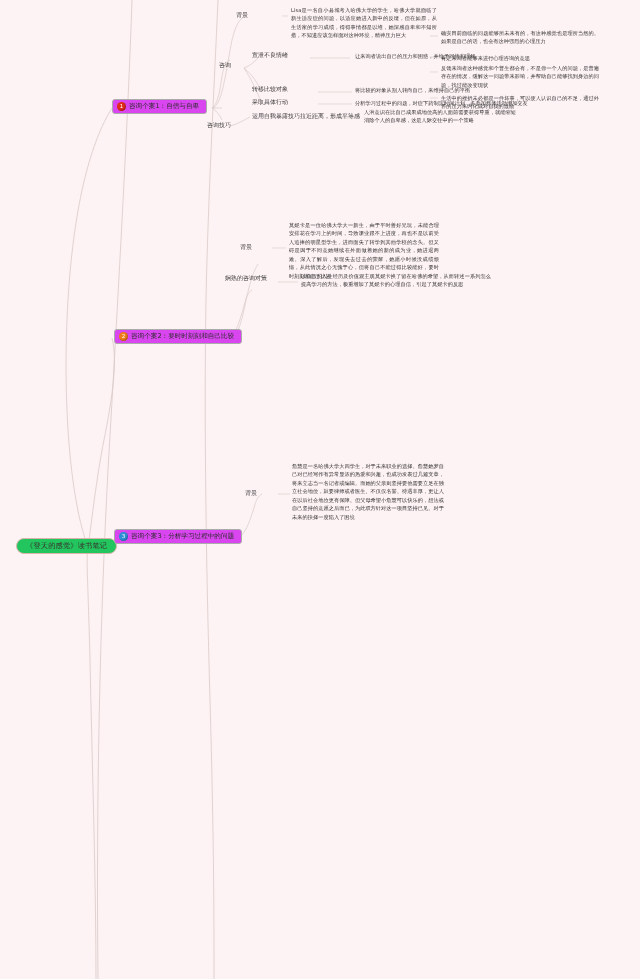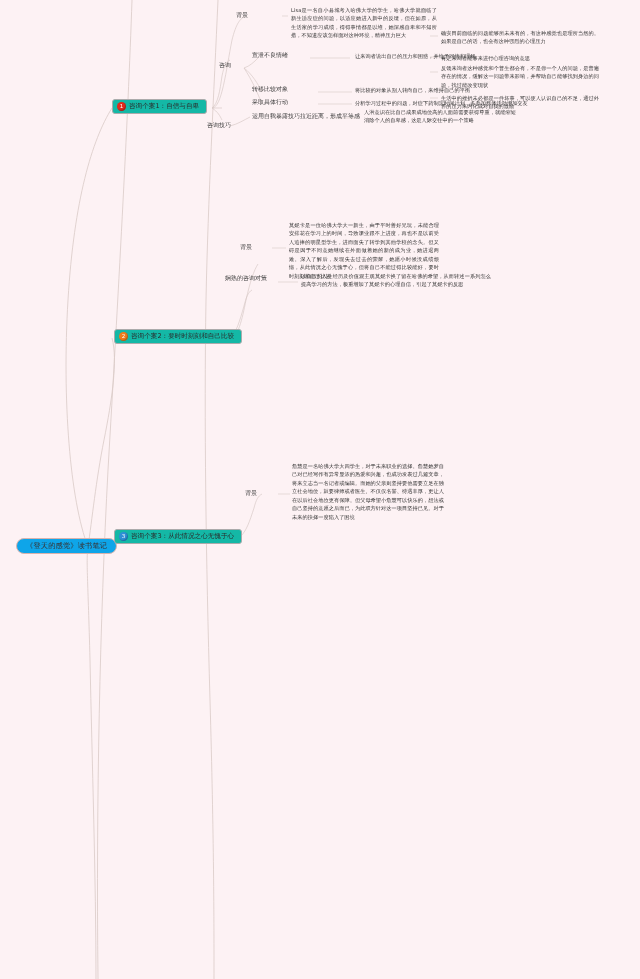--- a/index.html
+++ b/index.html
@@ -10,35 +10,35 @@
     font-family:"DejaVu Sans","Liberation Sans",sans-serif;
     overflow:hidden;
     position:relative;
   }
   #canvas{position:absolute;inset:0;width:640px;height:979px;}
   svg.links{position:absolute;left:0;top:0;width:640px;height:979px;pointer-events:none;}
 
   
   .root-node{
     position:absolute;
-    background:#0ea5e9;
+    background:#22c55e;
     border:1px solid #d9b3ac;
     border-radius:9px;
     padding:3px 9px;
     font-size:7.2px;
     color:#3a2e2c;
     letter-spacing:.2px;
     white-space:nowrap;
     line-height:1.1;
   }
 
   
   .branch-node{
     position:absolute;
-    background:#14b8a6;
+    background:#d946ef;
     border:1px solid #ababab;
     border-radius:3px;
     padding:2px 7px 2px 4px;
     font-size:6.6px;
     color:#2b2b2b;
     white-space:nowrap;
     display:flex;
     align-items:center;
     gap:3px;
     line-height:1.1;
@@ -160,19 +160,19 @@
   </div>
 
   <div class="sub-label" style="left:240px;top:244px;">背景</div>
   <div class="leaf-text" style="left:289px;top:221px;width:150px;">莫妮卡是一位哈佛大学大一新生，由于平时善好兄玩，未能合理安排花在学习上的时间，导致课业跟不上进度，再也不是以前受人追捧的明星型学生，进而面失了转学到其他学校的念头。但又碍是因于不同意她继续在外面做着她的新的成为业，她进退两难。深入了解后，发现失去过去的荣耀，她愿小时候没成绩烦恼，从此情况之心无愧于心，但将自己不能过得比较能好，要时时刻刻和自己比较</div>
 
   <div class="sub-label" style="left:225px;top:275px;">娴熟的咨询对策</div>
   <div class="leaf-text" style="left:301px;top:272px;width:190px;">以自己的人生经历及价值观主观莫妮卡换了留在哈佛的希望，从而转述一系列怎么提高学习的方法，极重增加了莫妮卡的心理自信，引起了莫妮卡的反思</div>
 
   <div class="branch-node" style="left:114px;top:529px;">
     <span class="badge badge-3">3</span>
-    <span>咨询个案3：从此情况之心无愧于心</span>
+    <span>咨询个案3：分析学习过程中的问题</span>
   </div>
 
   <div class="sub-label" style="left:245px;top:490px;">背景</div>
   <div class="leaf-text" style="left:292px;top:462px;width:152px;">詹慧是一名哈佛大学大四学生，对于未来职业的选择。詹慧她梦自己对已经写作有异常显浓的热爱和兴趣，也成功发表过几篇文章，将来立志当一名记者或编辑。而她的父亲则坚持要他需要立足在独立社会地位，鼓要律师或者医生、不仅仅名誉、待遇丰厚，更让人在以后社会地位更有保障。但父母希望小詹慧可以快乐的，想法或自己坚持的意愿之后而已，为此双方针对这一项目坚持已见。对于未来的抉择一度陷入了困境</div>
 
 </div>
 
 </body></html>

